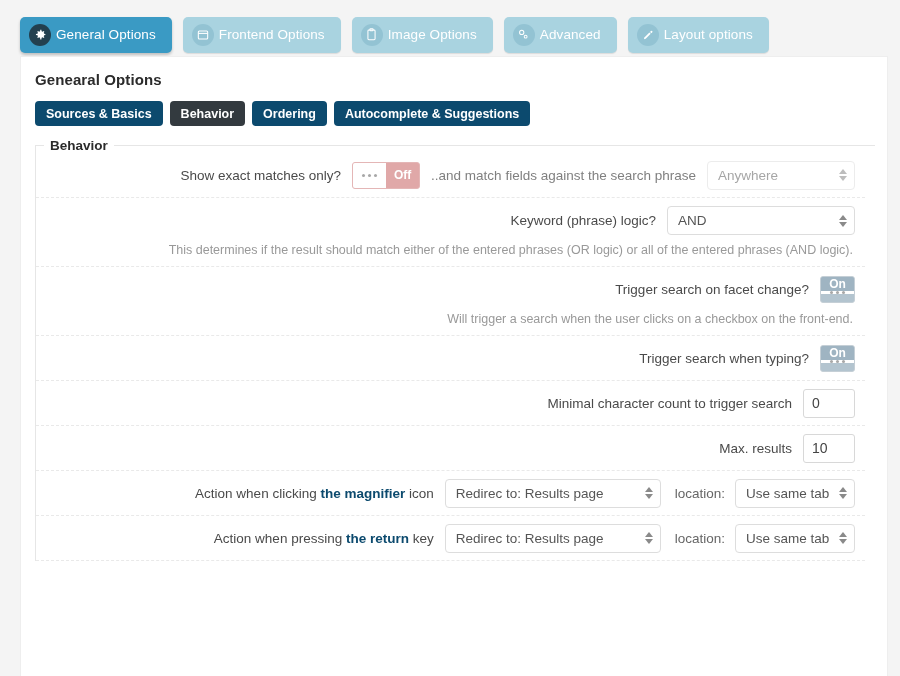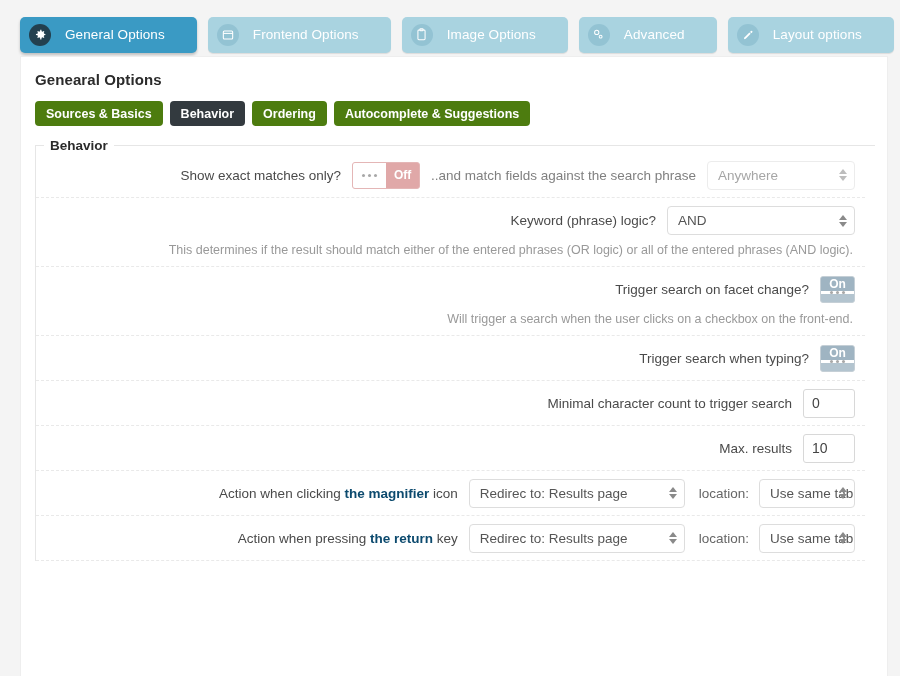--- a/index.html
+++ b/index.html
@@ -20,23 +20,23 @@
   .tabbar {
     display: flex;
     align-items: center;
     gap: 11px;
     padding: 17px 0 0 20px;
     height: 52px;
   }
   .tab {
     display: flex;
     align-items: center;
-    gap: 14px;
+    gap: 5px;
     height: 36px;
-    padding: 0 32px 0 9px;
+    padding: 0 16px 0 9px;
     border-radius: 5px;
     background: #a9d3e0;
     cursor: pointer;
     user-select: none;
     box-shadow: 0 1px 1px rgba(0,0,0,.10);
   }
   .tab.active {
     background: #3a9ac4;
     box-shadow: 0 2px 3px rgba(0,0,0,.22);
   }
@@ -81,21 +81,21 @@
   
   .subtabs {
     display: flex;
     gap: 7px;
     padding: 13px 0 0 14px;
   }
   .subtab {
     height: 25px;
     padding: 0 11px;
     border-radius: 4px;
-    background: #4d7c0f;
+    background: #0c4a6e;
     color: #ffffff;
     font-size: 12.5px;
     font-weight: bold;
     display: flex;
     align-items: center;
     cursor: pointer;
     user-select: none;
     white-space: nowrap;
   }
   .subtab.active { background: #333a3f; }
@@ -229,21 +229,21 @@
     border-right: 4px solid transparent;
   }
   .sel .arrows .up { border-bottom: 5px solid #8a8a8a; }
   .sel .arrows .dn { border-top: 5px solid #8a8a8a; }
   .sel.muted .arrows .up { border-bottom-color: #bdbdbd; }
   .sel.muted .arrows .dn { border-top-color: #bdbdbd; }
 
   .sel.w-anywhere { width: 148px; }
   .sel.w-and      { width: 188px; }
   .sel.w-redirect { width: 216px; }
-  .sel.w-tab      { width: 96px; }
+  .sel.w-tab      { width: 120px; }
 
   
   .txtin {
     height: 29px;
     width: 52px;
     border: 1px solid #d8d8d8;
     border-radius: 3px;
     background: #ffffff;
     font-size: 14px;
     color: #444444;

